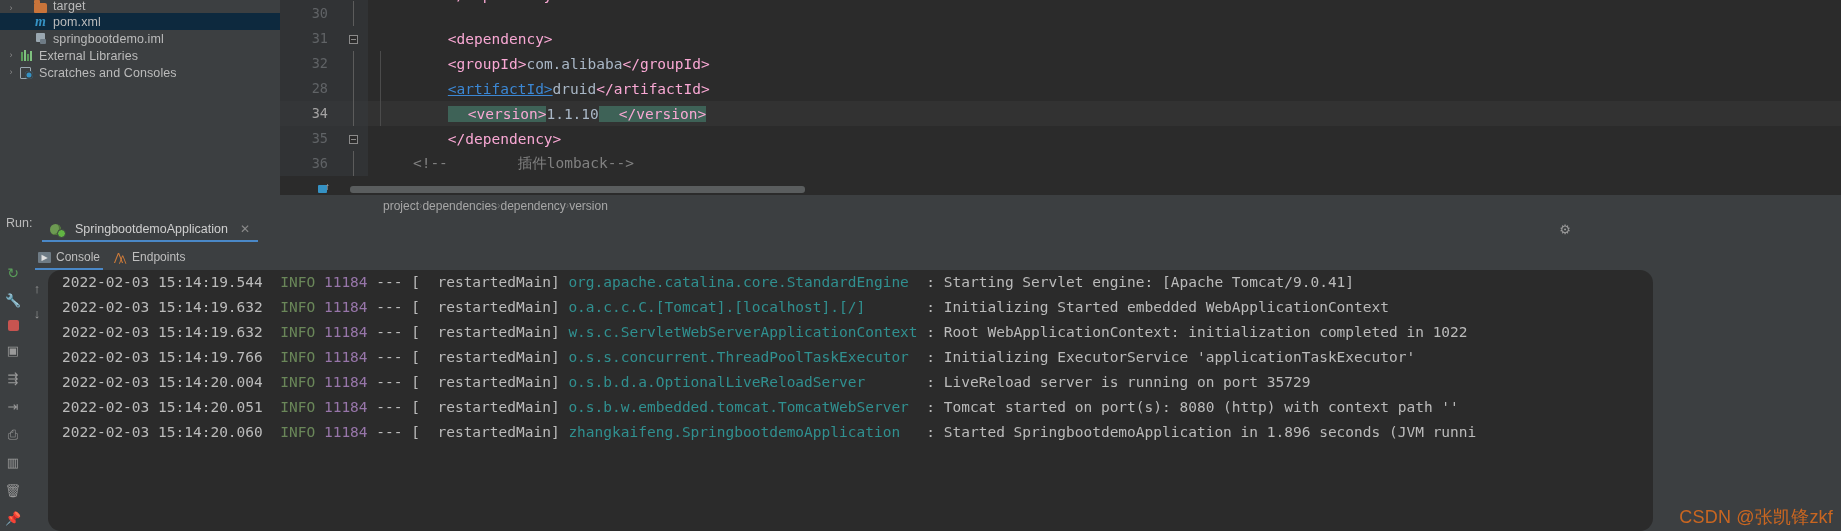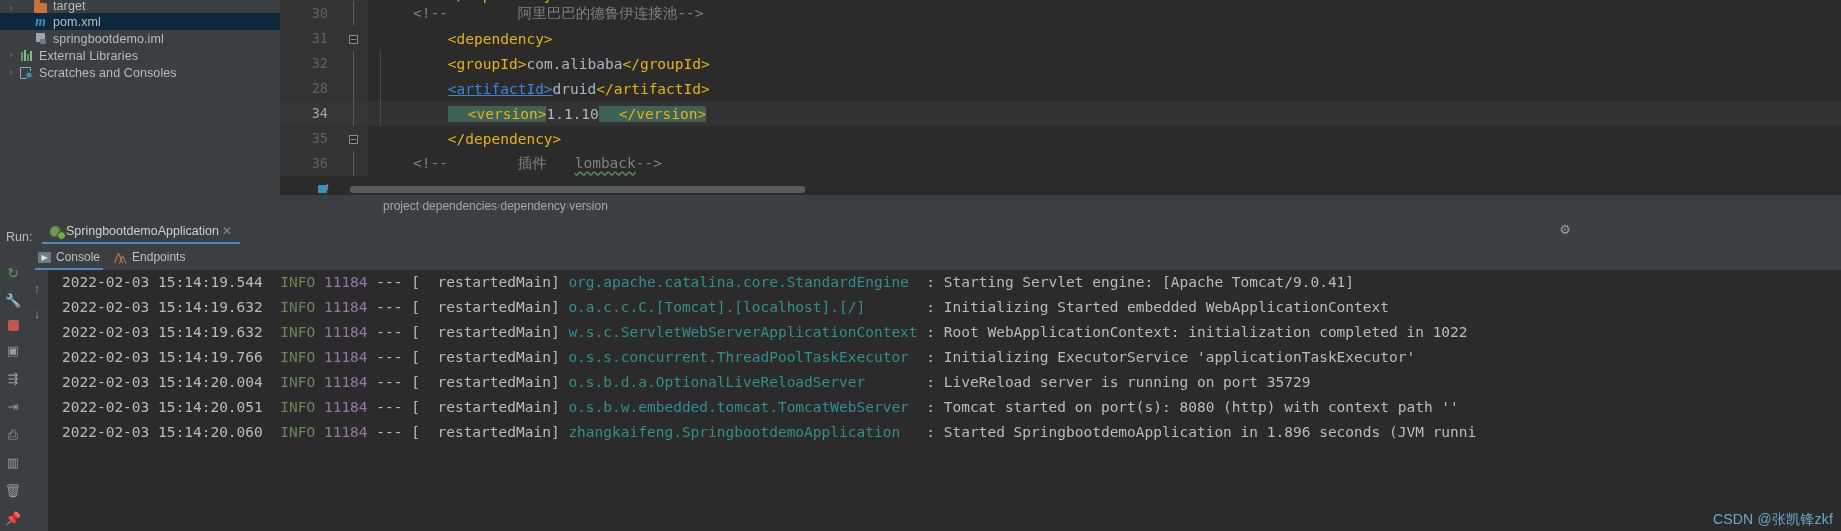--- a/index.html
+++ b/index.html
@@ -101,28 +101,28 @@
     border: 1px solid #8a8a8a; background: #2b2b2b;
   }
   .fold-box:after {
     content: ""; position: absolute; left: 1px; top: 3px; width: 5px; height: 1px;
     background: #8a8a8a;
   }
   .fold-line {
     position: absolute; left: 13px; top: 0; width: 1px; height: 25px; background: #5c5c5c;
   }
   .codetext { padding-left: 10px; flex: 1; }
-  .t-tag { color: #eab308; }
+  .t-tag { color: #f9a8d4; }
   .t-txt { color: #a9b7c6; }
   .t-cmt { color: #808080; }
   .t-link { color: #3b87d4; text-decoration: underline; }
   .sel { background: #3e6257; padding-left: 20px; }
   .squiggle {
-    text-decoration: underline; text-decoration-style: wavy;
-    text-decoration-color: #5a8a5a; text-underline-offset: 3px; margin-left: 28px;
+    text-decoration-style: wavy;
+    text-decoration-color: #5a8a5a; text-underline-offset: 3px;
   }
   
   .iguide {
     position: absolute; top: 0; width: 1px; height: 25px; background: #4b4b4b;
   }
 
   
   .ed-hscroll {
     position: absolute; left: 280px; top: 184px; width: 1561px; height: 10px;
     background: #2b2b2b;
@@ -152,27 +152,27 @@
   .breadcrumb .sep { color: #6e6e6e; font-size: 10px; }
   .breadcrumb .crumb { white-space: nowrap; }
 
   
   .runwin {
     position: absolute; left: 0; top: 216px; width: 1841px; height: 315px;
     background: #3c3f41;
   }
   .run-header {
     position: absolute; left: 0; top: 0; width: 1582px; height: 28px;
-    display: flex; align-items: flex-end; background: #3c3f41;
+    display: flex; align-items: flex-start; background: #3c3f41;
   }
   .run-label {
     margin-left: 6px; font-size: 12.5px; color: #bbbbbb; width: 30px;
   }
   .run-tab {
-    position: relative; display: flex; align-items: center; gap: 1px;
+    position: relative; display: flex; align-items: center; gap: 10px;
     margin-left: 6px; padding: 0 8px; height: 26px;
   }
   .run-tab .underline {
     position: absolute; left: 0; bottom: 0; width: 100%; height: 2.5px;
     background: #4a88c7;
   }
   .run-tab .name { font-size: 12.5px; color: #cfcfcf; }
   .run-tab .closex { color: #8a8a8a; font-size: 12px; margin-left: 2px; }
   .ic-springrun { width: 15px; height: 13px; position: relative; }
   .ic-springrun:before {
@@ -237,39 +237,39 @@
   .tbtn.pin { color: #9a9a9a; }
 
   .console-nav {
     position: absolute; left: 26px; top: 58px; width: 22px; height: 257px;
     background: #3c3f41; display: flex; flex-direction: column;
     align-items: center; padding-top: 6px; gap: 8px;
   }
 
   
   .console {
-    position: absolute; left: 48px; top: 54px; width: 1793px; height: 261px;
+    position: absolute; left: 48px; top: 54px; width: 1605px; height: 261px;
     background: #2b2b2b; overflow: hidden;
-    font-family: "DejaVu Sans Mono", monospace; font-size: 14.5px;
+    font-family: "DejaVu Sans Mono", monospace; font-size: 14.5px; border-radius: 13px;
   }
   .logrow {
     height: 25px; line-height: 25px; white-space: pre; padding-left: 14px;
     color: #a9b7c6;
   }
   .lg-ts { color: #bbbbbb; }
   .lg-info { color: #6a8759; }
   .lg-pid { color: #9876aa; }
   .lg-dash { color: #bbbbbb; }
   .lg-thread { color: #bbbbbb; }
   .lg-logger { color: #309090; }
   .lg-msg { color: #bbbbbb; }
 
   .watermark {
     position: absolute; right: 8px; bottom: 2px;
-    font-size: 14px; color: #7dd3fc; opacity: .75;
+    font-size: 18px; color: #f97316; opacity: .75;
     font-family: "Liberation Sans", sans-serif; letter-spacing: .2px;
   }
 </style>
 </head>
 <body>
 
 <div class="app">
 
   <div class="top">
 
@@ -323,21 +323,20 @@
 
       <div class="code-line" style="height:13px;margin-top:-12px;">
         <span class="gutter">29</span>
         <span class="foldcol"></span>
         <span class="codetext"><span class="t-txt">        </span><span class="t-tag">&lt;/dependency&gt;</span></span>
       </div>
 
       <div class="code-line">
         <span class="gutter">30</span>
         <span class="foldcol"><span class="fold-line"></span></span>
-        <span class="codetext"><span class="t-txt">    </span><span class="t-cmt">&lt;!--        阿里巴巴的德鲁伊连接池--&gt;</span></span>
       </div>
 
       <div class="code-line">
         <span class="gutter">31</span>
         <span class="foldcol"><span class="fold-box"></span></span>
         <span class="codetext"><span class="t-txt">        </span><span class="t-tag">&lt;dependency&gt;</span></span>
       </div>
 
       <div class="code-line">
         <span class="gutter">32</span>

